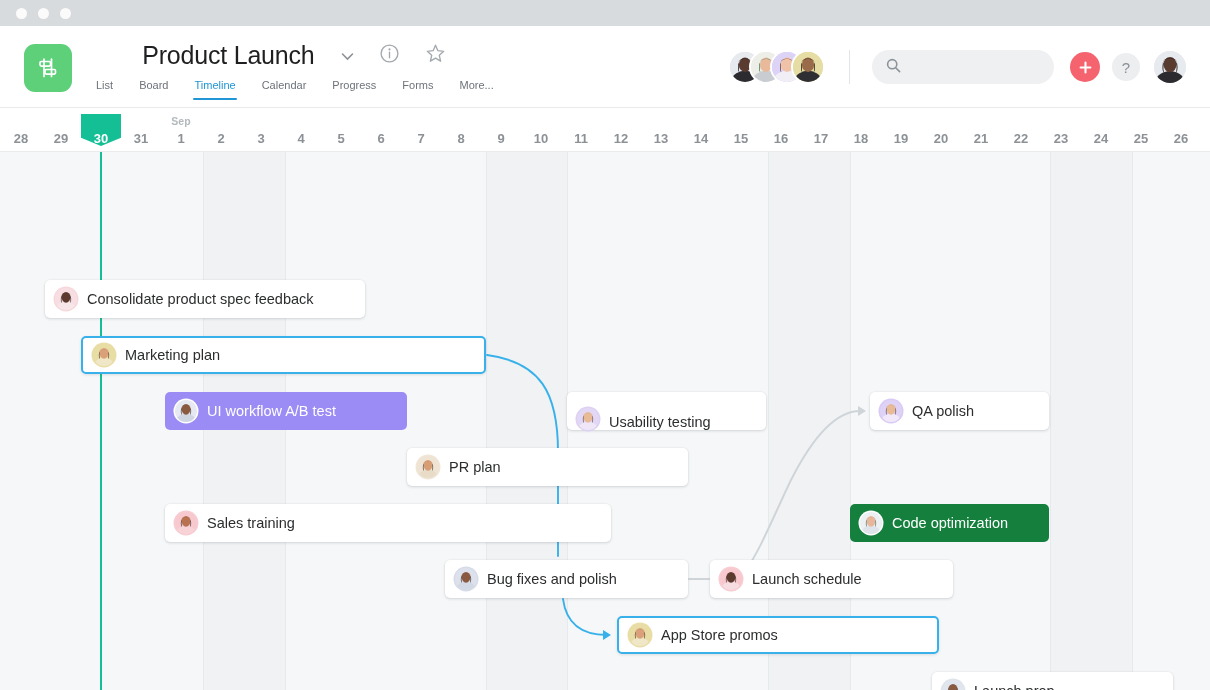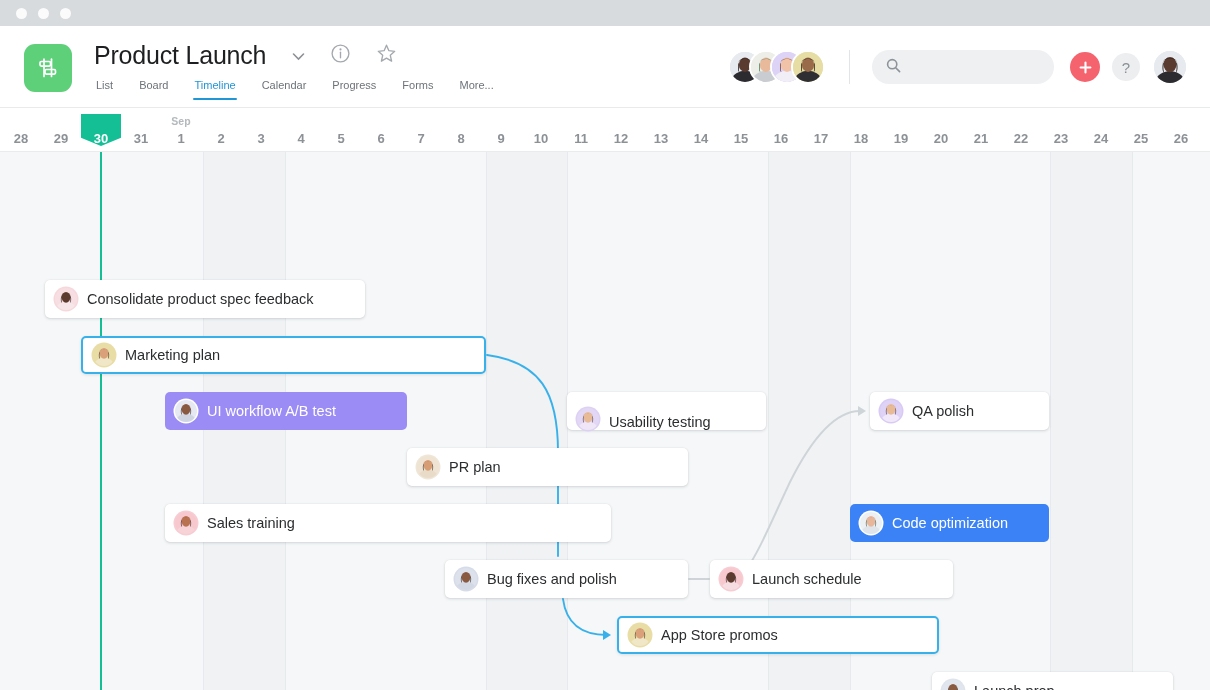--- a/index.html
+++ b/index.html
@@ -23,21 +23,21 @@
     display: flex; align-items: flex-start;
     border-bottom: 1px solid #e8eaec;
     position: relative;
   }
   .app-icon {
     width: 48px; height: 48px; border-radius: 11px;
     background: #5ed07a; margin: 18px 0 0 24px;
     flex: 0 0 48px; display: flex; align-items: center; justify-content: center;
   }
   .titleblock { margin: 10px 0 0 22px; flex: 0 0 auto; }
-  .title-row { display: flex; align-items: center; gap: 26px; height: 38px; }
+  .title-row { display: flex; align-items: center; gap: 26px; height: 38px; justify-content: center; }
   .proj-title {
     font-size: 25px; color: #1e1f21; font-weight: normal;
     letter-spacing: -0.2px; white-space: nowrap;
   }
   .chev { color: #8d9196; font-size: 13px; line-height: 1; padding-top: 3px; }
   .circ-i, .starico { color: #9ca1a6; }
 
   .tabs { display: flex; gap: 26px; margin-top: 5px; padding-left: 2px; }
   .tab {
     font-size: 11px; color: #6d7379; padding-bottom: 9px;
@@ -126,21 +126,21 @@
     z-index: 6; cursor: pointer;
   }
   .bar.white {
     background: #ffffff; box-shadow: 0 1px 3px rgba(40,50,60,.16), 0 0 0 0.5px rgba(40,50,60,.04);
   }
   .bar.sel {
     background: #ffffff; border: 2px solid #38b1ea;
     box-shadow: 0 1px 3px rgba(40,50,60,.12);
   }
   .bar.purple { background: #9b8cf5; }
-  .bar.coral  { background: #3b82f6; }
+  .bar.coral  { background: #15803d; }
   .bar-label { font-size: 14.5px; color: #2b2d2f; white-space: nowrap; }
   .bar.purple .bar-label, .bar.coral .bar-label { color: #ffffff; }
 
   .conn { position: absolute; left: 0; top: 0; width: 1210px; height: 538px; z-index: 5; }
 </style>
 </head>
 <body>
 
 <div class="win-chrome">
   <span class="dot"></span>

